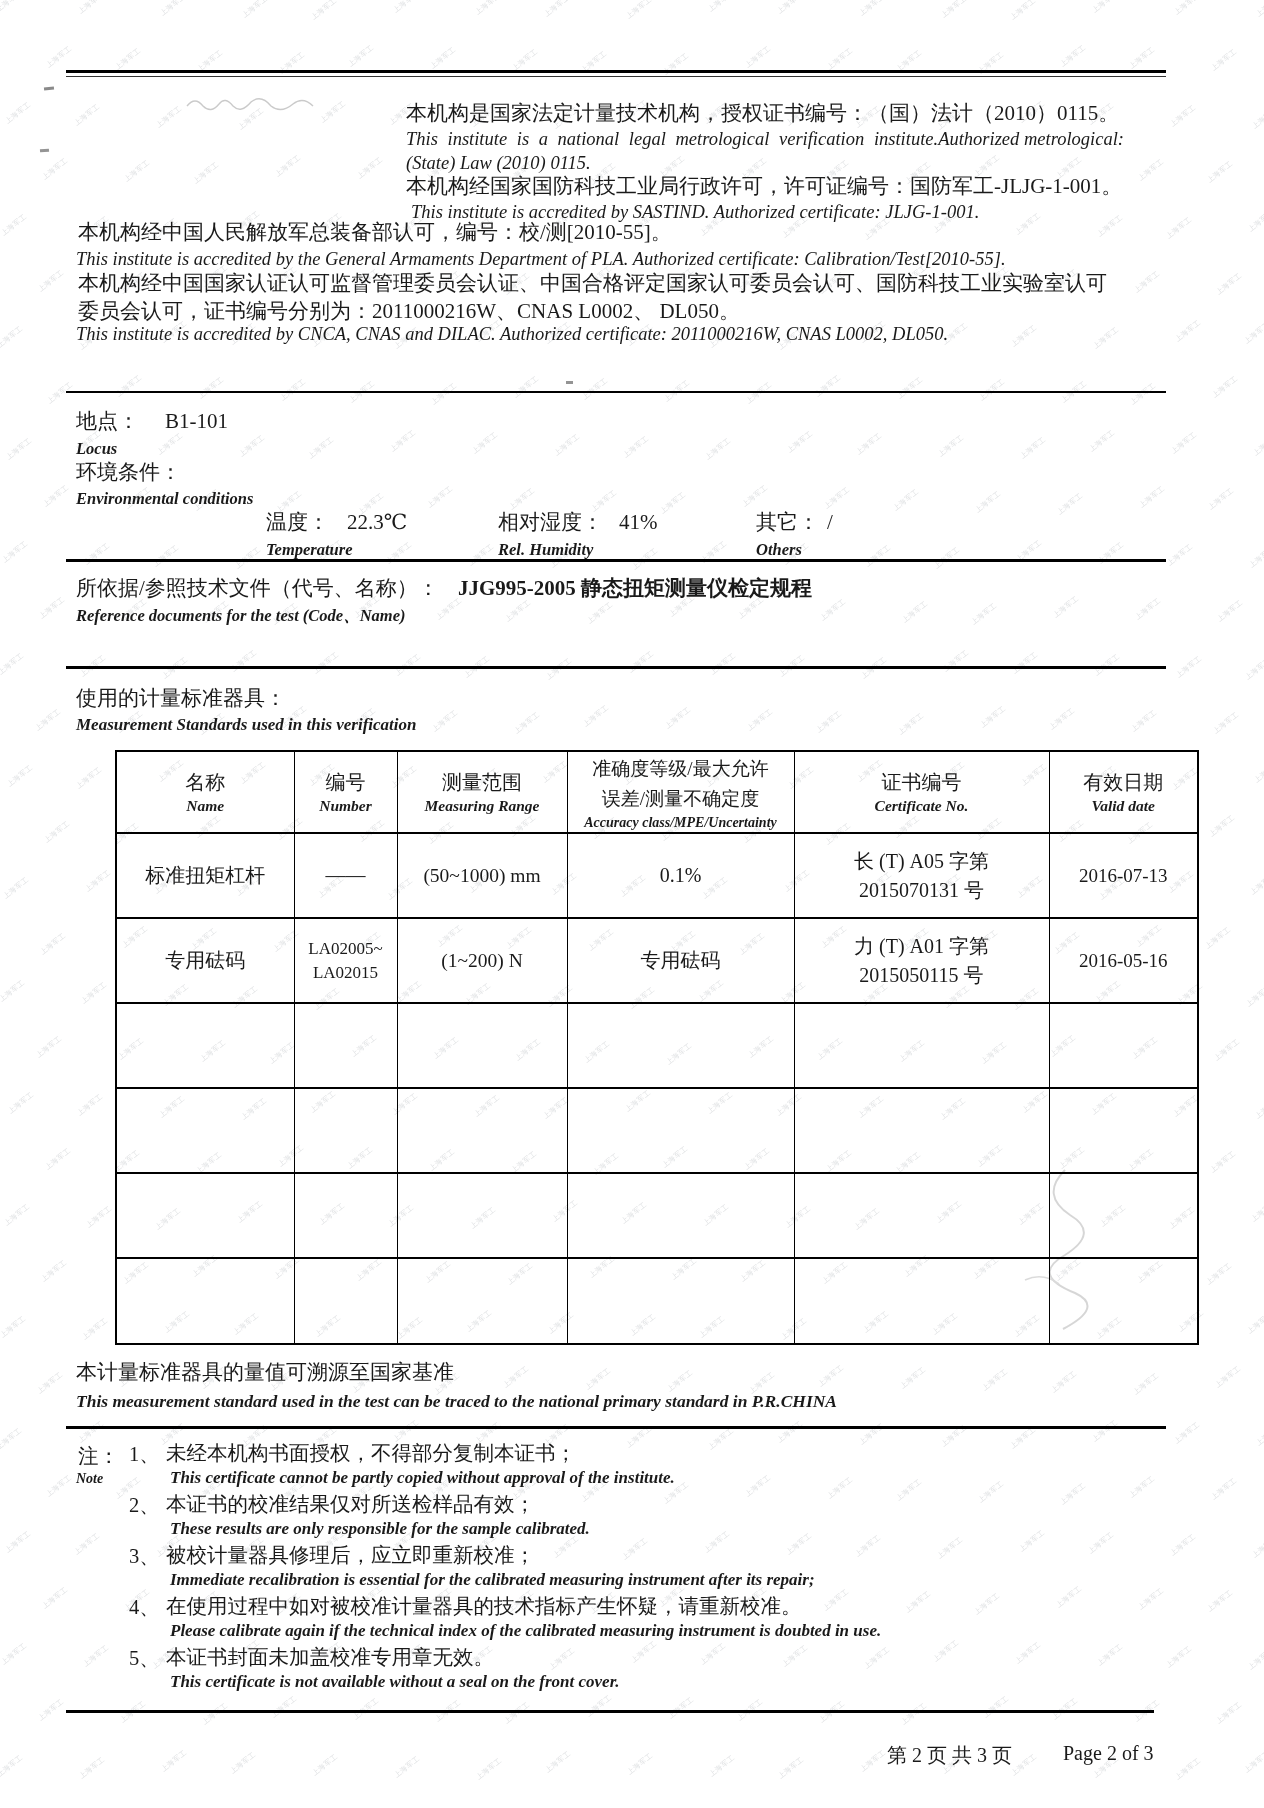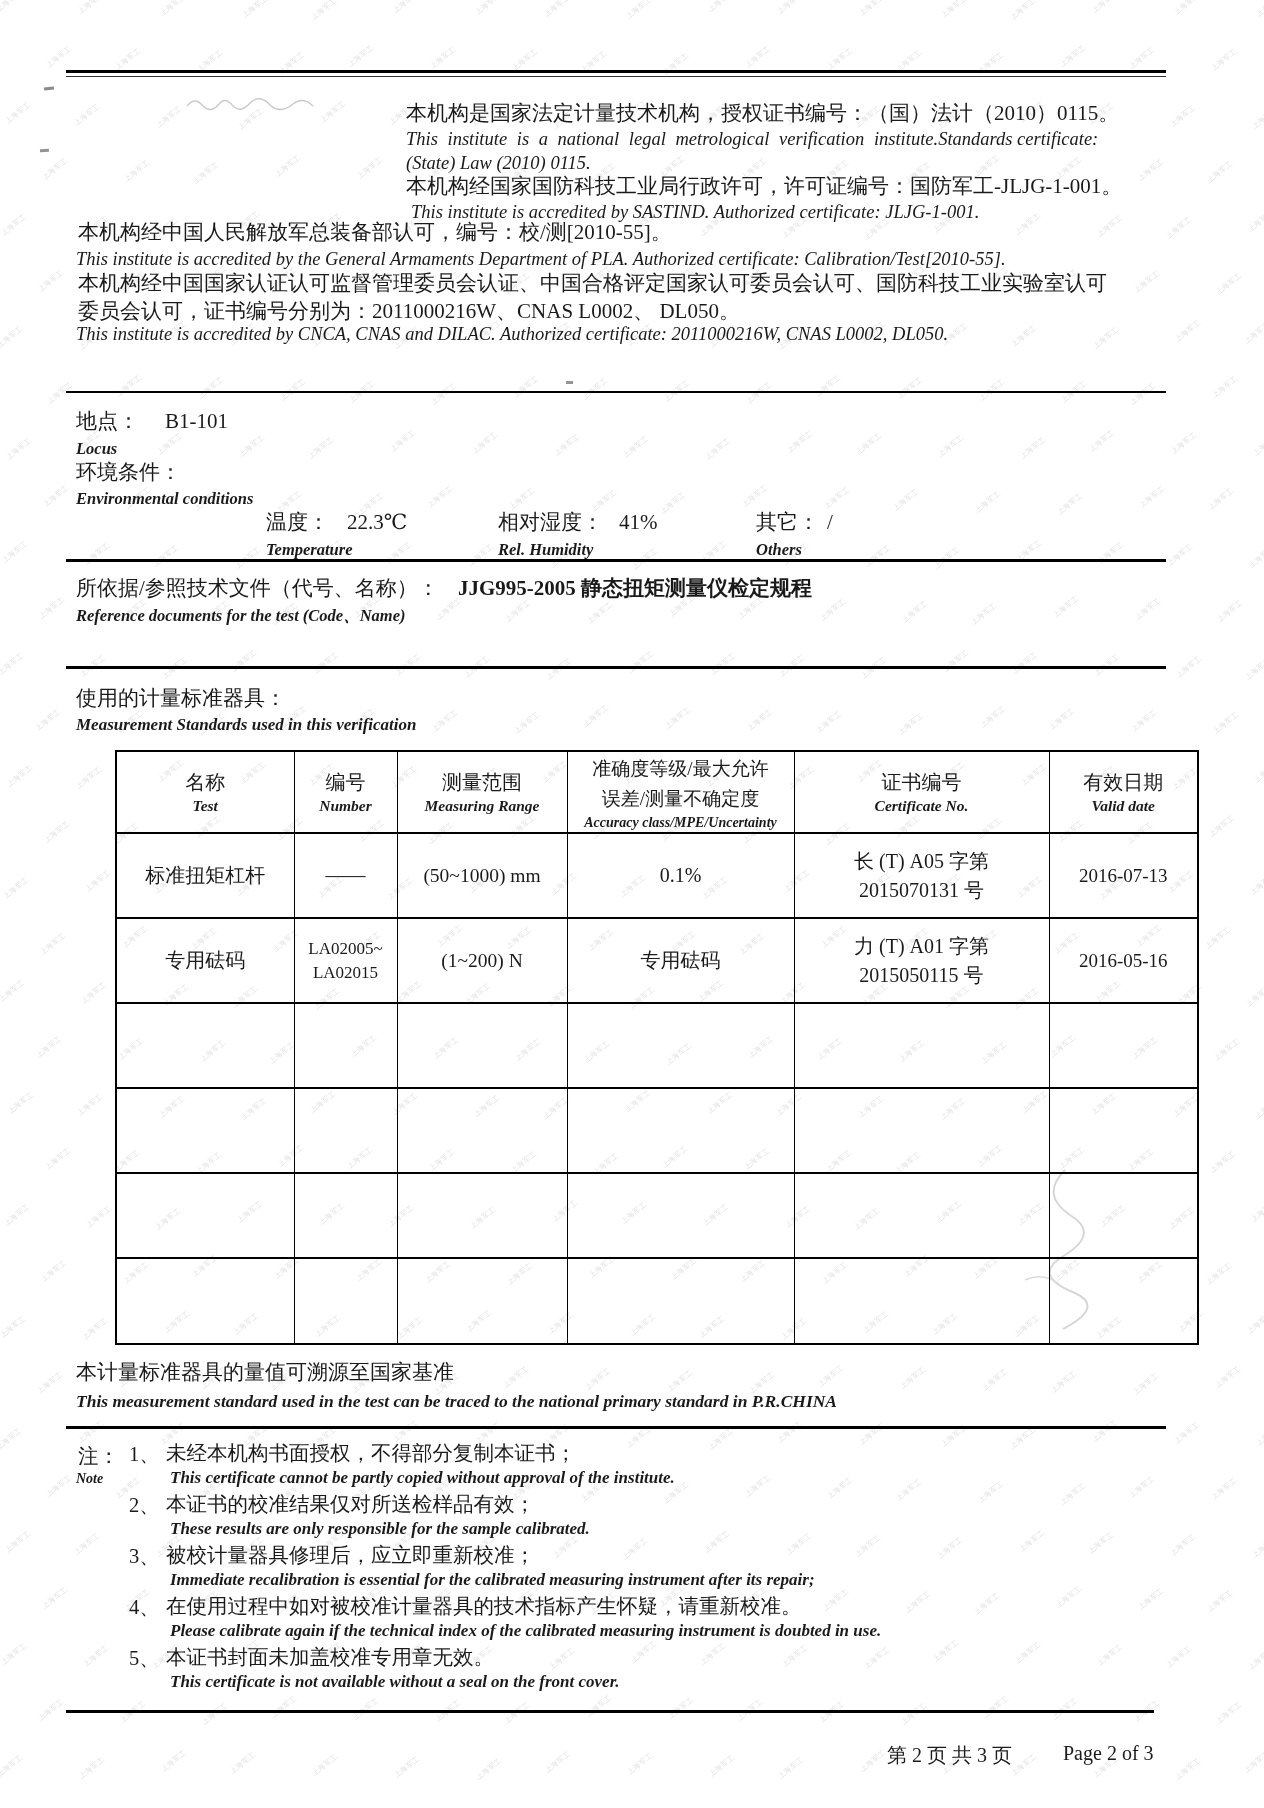--- a/index.html
+++ b/index.html
@@ -632,21 +632,21 @@
     <path d="M60,5 q-25,25 5,45 q30,18 -5,40 q-35,20 10,38 q30,14 -12,36" stroke="#9a9a9a" stroke-width="2" fill="none"></path>
     <path d="M20,115 q18,-8 34,4" stroke="#a8a8a8" stroke-width="1.6" fill="none"></path>
   </svg>
 
   <div class="rule" style="left:66px;top:70px;width:1100px;height:3px;"></div>
   <div class="rule" style="left:66px;top:76px;width:1100px;height:1px;opacity:.8;"></div>
 
   <div class="abs zh" style="left:406px;top:99px;">本机构是国家法定计量技术机构，授权证书编号：（国）法计（2010）0115。</div>
   <div class="abs en justify-row" style="left:406px;top:127px;width:592px;">
     <span class="word-sp">This institute is a national legal metrological verification institute.</span>
-    <span>Standards certificate:</span>
+    <span>Authorized metrological:</span>
   </div>
   <div class="abs en" style="left:406px;top:151px;">(State) Law (2010) 0115.</div>
   <div class="abs zh" style="left:406px;top:172px;">本机构经国家国防科技工业局行政许可，许可证编号：国防军工-JLJG-1-001。</div>
   <div class="abs en" style="left:411px;top:200px;">This institute is accredited by SASTIND. Authorized certificate: JLJG-1-001.</div>
 
   <div class="abs zh" style="left:78px;top:218px;">本机构经中国人民解放军总装备部认可，编号：校/测[2010-55]。</div>
   <div class="abs en" style="left:76px;top:247px;">This institute is accredited by the General Armaments Department of PLA. Authorized certificate: Calibration/Test[2010-55].</div>
   <div class="abs zh" style="left:78px;top:269px;">本机构经中国国家认证认可监督管理委员会认证、中国合格评定国家认可委员会认可、国防科技工业实验室认可</div>
   <div class="abs zh" style="left:78px;top:297px;">委员会认可，证书编号分别为：2011000216W、CNAS L0002、 DL050。</div>
   <div class="abs en" style="left:76px;top:322px;">This institute is accredited by CNCA, CNAS and DILAC. Authorized certificate: 2011000216W, CNAS L0002, DL050.</div>
@@ -700,21 +700,21 @@
         <col style="width:103px">
         <col style="width:170px">
       <col style="width:227px">
         <col style="width:255px">
         <col style="width:149px">
     </colgroup>
     <tbody>
         <tr style="height:82px;">
       <th>
             <div class="th-zh">名称</div>
-            <div class="th-en">Test</div>
+            <div class="th-en">Name</div>
           </th>
       <th>
             <div class="th-zh">编号</div>
             <div class="th-en">Number</div>
           </th>
       <th>
             <div class="th-zh">测量范围</div>
             <div class="th-en">Measuring Range</div>
           </th>
       <th>

